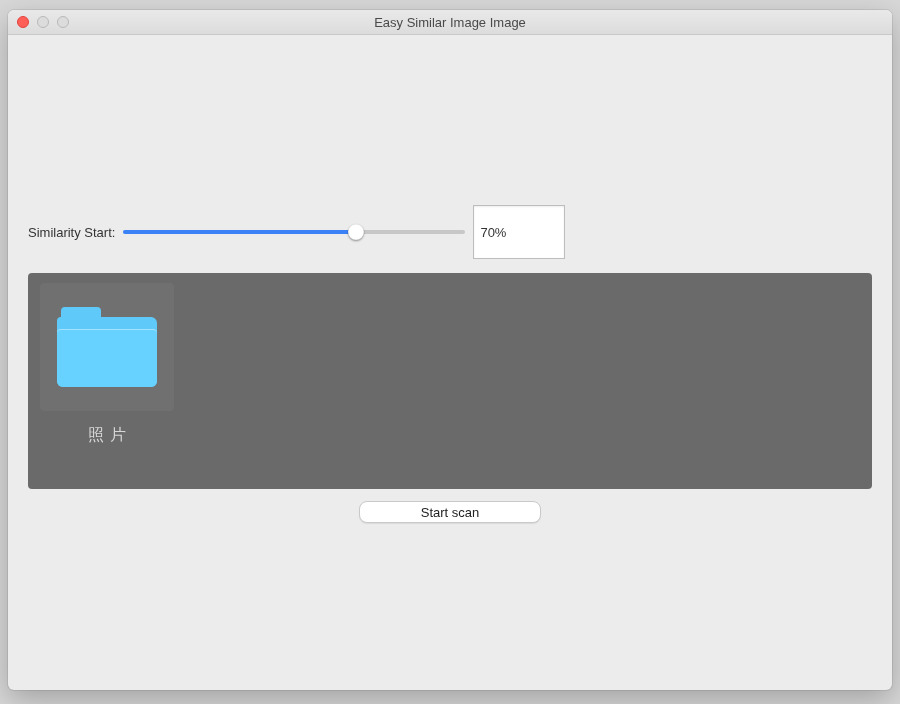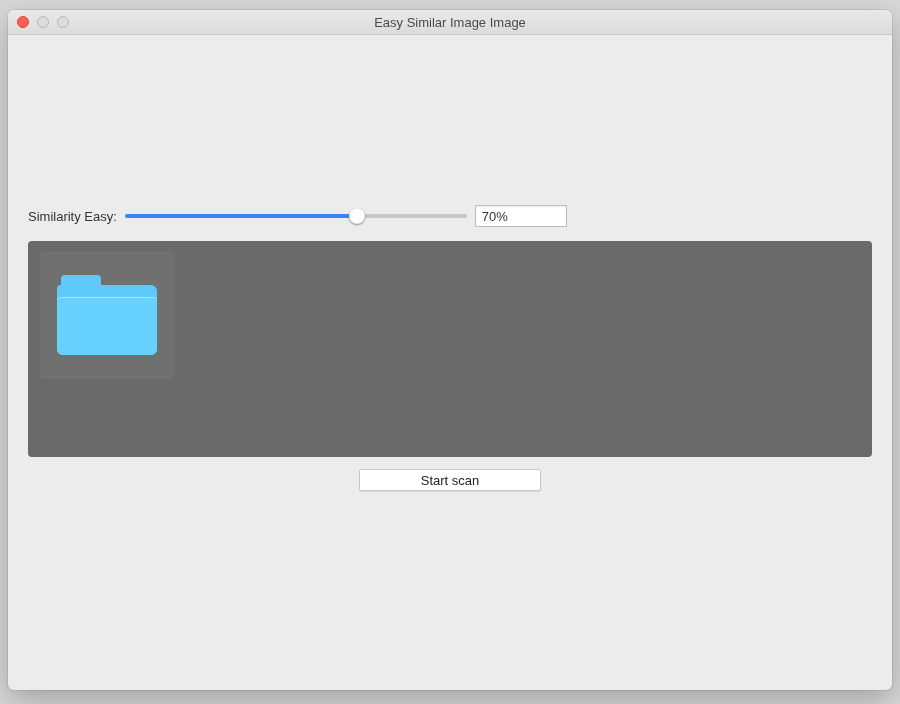--- a/index.html
+++ b/index.html
@@ -99,21 +99,21 @@
     background: #ffffff;
     border-radius: 50%;
     box-shadow: 0 1px 2px rgba(0,0,0,0.4), inset 0 0 0 0.5px rgba(0,0,0,0.1);
   }
   .pct-input {
     width: 78px;
     height: 20px;
     border: 1px solid #bdbdbd;
     background: #ffffff;
     font-size: 13px;
-    padding: 0 6px;
+    padding: 16px 6px;
     color: #333;
     box-shadow: inset 0 1px 2px rgba(0,0,0,0.08);
   }
   .folder-panel {
     margin-top: 14px;
     height: 196px;
     background: #6a6a6a;
     border-radius: 4px;
     padding: 10px 12px;
     display: flex;
@@ -175,21 +175,21 @@
   .scan-row {
     margin-top: 12px;
     display: flex;
     justify-content: center;
   }
   .scan-btn {
     min-width: 182px;
     height: 22px;
     background: #ffffff;
     border: 1px solid #c9c9c9;
-    border-radius: 2px;
+    border-radius: 8px;
     font-size: 13px;
     color: #222;
     box-shadow: 0 1px 1px rgba(0,0,0,0.08);
     cursor: pointer;
   }
 </style>
 </head>
 <body>
 
 <div class="window">
@@ -198,38 +198,39 @@
       <div class="tl red"></div>
       <div class="tl grey1"></div>
       <div class="tl grey2"></div>
     </div>
     <div class="title">Easy Similar Image Image</div>
   </div>
 
   <div class="content">
 
     <div class="slider-row">
-      <span class="slider-label">Similarity Easy:</span>
+      <span class="slider-label">Similarity Start:</span>
       <div class="slider-wrap">
         <div class="slider-track"></div>
         <div class="slider-fill"></div>
         <div class="slider-thumb"></div>
       </div>
       <input class="pct-input" type="text" value="70%" style="">
     </div>
 
     <div class="folder-panel">
       <div class="folder-item">
         <div class="folder-thumb">
           <div class="folder-icon">
             <div class="folder-tab"></div>
             <div class="folder-body"></div>
             <div class="folder-front"></div>
           </div>
         </div>
+        <div class="folder-label">照片</div>
       </div>
     </div>
 
     <div class="scan-row">
       <button class="scan-btn">Start scan</button>
     </div>
 
   </div>
 </div>
 

